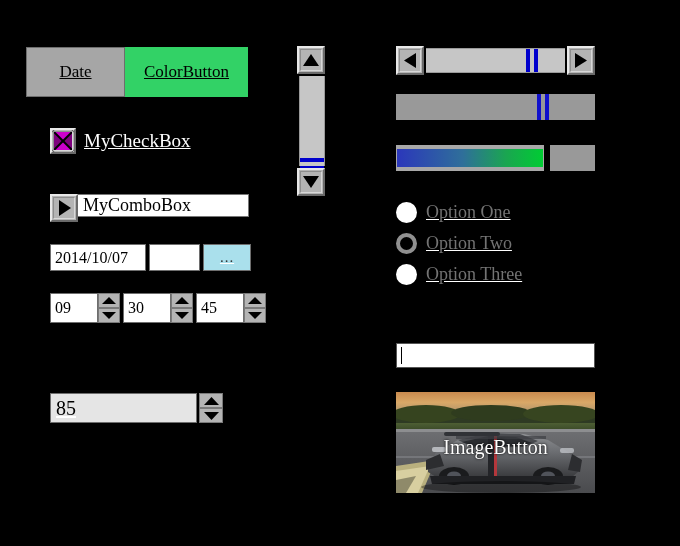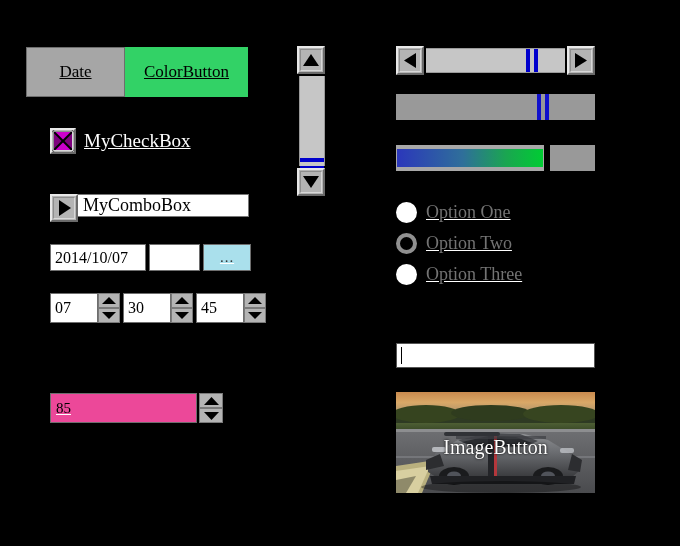--- a/index.html
+++ b/index.html
@@ -169,25 +169,25 @@
     align-items: center;
     justify-content: center;
   }
   .spin-b svg { display: block; }
   .spin-gap { width: 3px; }
 
   
   .yellow-row { left: 50px; top: 393px; height: 30px; display: flex; align-items: stretch; }
   .yellow-field {
     width: 147px;
-    background: #ec4899;
+    background: #e5e5e5;
     border: 1px solid #6e6e6e;
     box-sizing: border-box;
     color: #000000;
-    font-size: 15px;
+    font-size: 20px;
     display: flex;
     align-items: center;
     padding-left: 5px;
   }
   .yellow-btns { width: 24px; display: flex; flex-direction: column; margin-left: 2px; }
 
   
   .vscroll { left: 297px; top: 46px; width: 28px; height: 150px; }
   .vs-btn {
     position: absolute;
@@ -361,21 +361,21 @@
     <div class="combo-field">MyComboBox</div>
   </div>
 
   <div class="abs date-row">
     <div class="date-field">2014/10/07</div>
     <div class="date-blank"></div>
     <div class="date-dots">...</div>
   </div>
 
   <div class="abs spin-row">
-    <div class="spin-field">07</div>
+    <div class="spin-field">09</div>
     <div class="spin-btns">
       <div class="spin-b">
         <svg width="14" height="7" viewBox="0 0 14 7">
             <polygon points="7,0 14,7 0,7" fill="#000000"></polygon>
           </svg>
       </div>
       <div class="spin-b">
         <svg width="14" height="7" viewBox="0 0 14 7">
             <polygon points="0,0 14,0 7,7" fill="#000000"></polygon>
           </svg>

